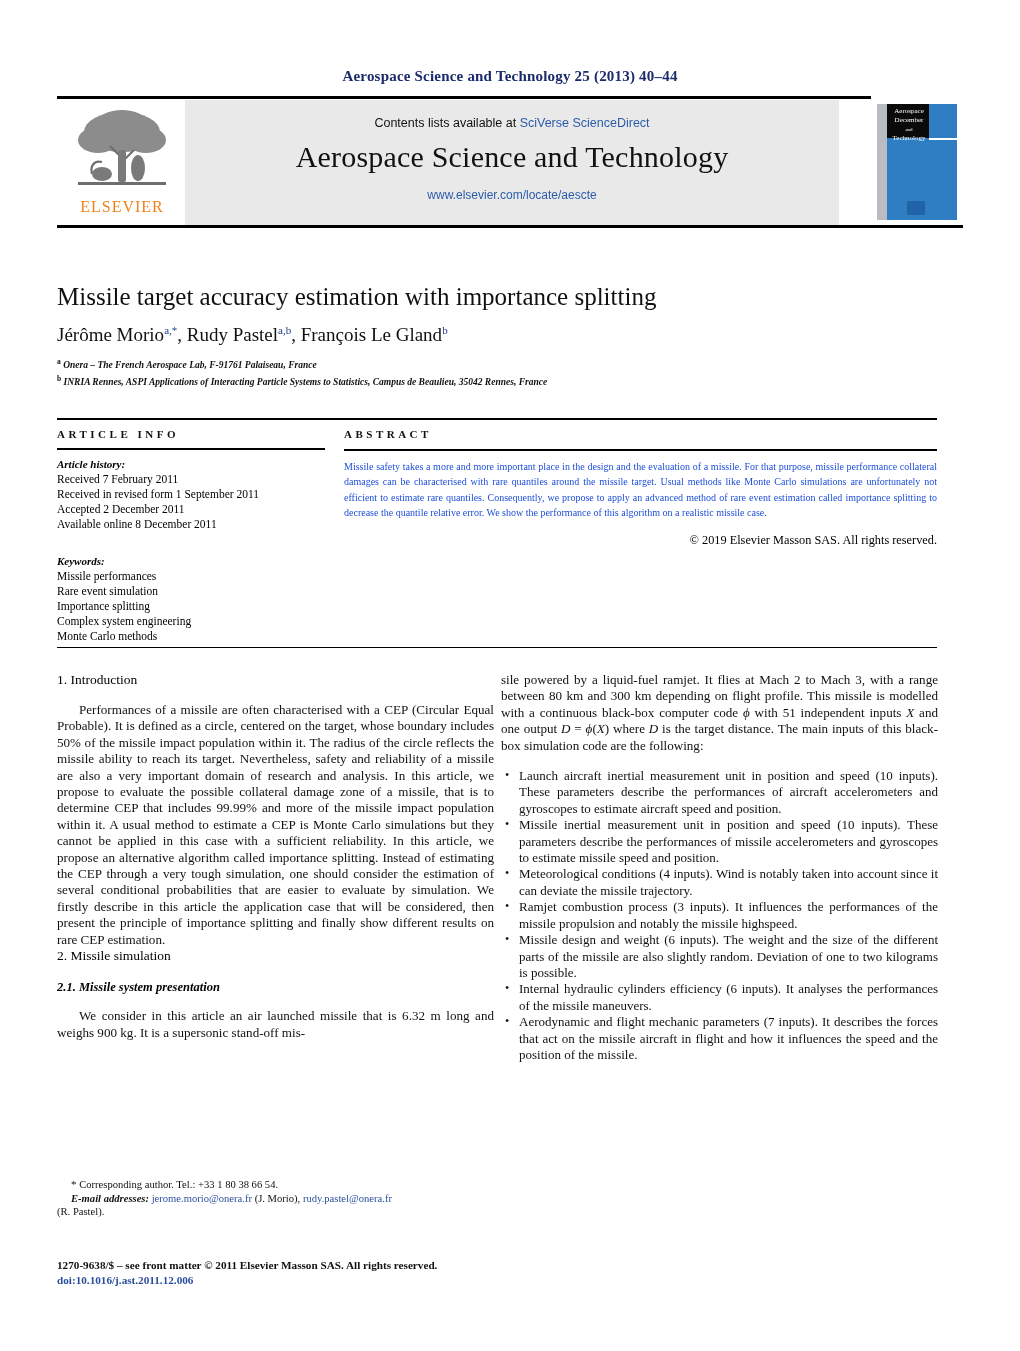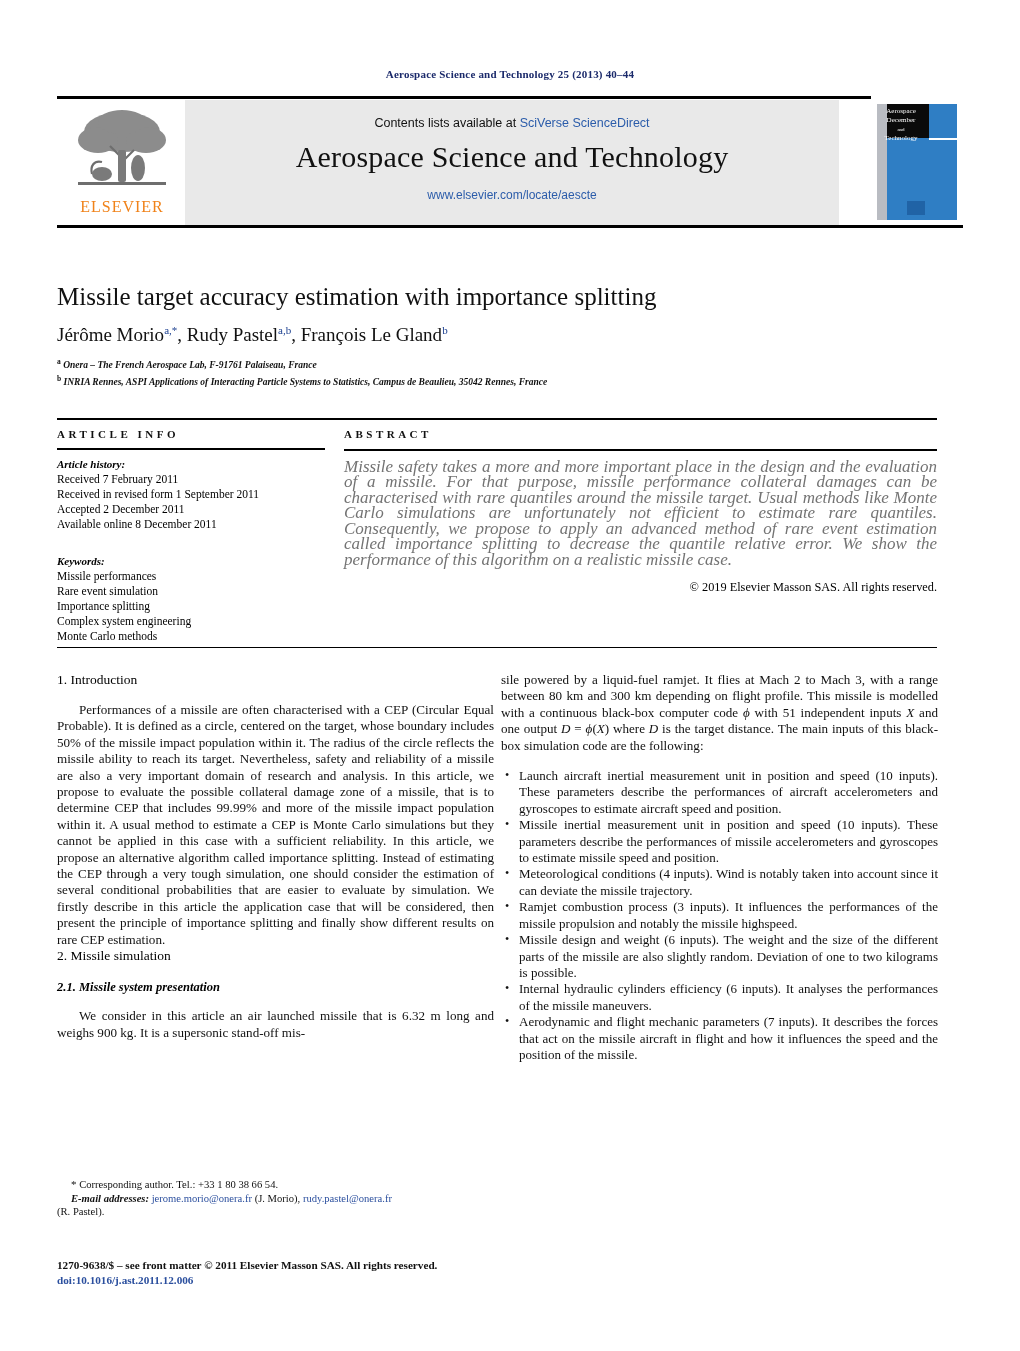--- a/index.html
+++ b/index.html
@@ -22,21 +22,21 @@
     height: 1351px;
   }
 
   
   .runninghead {
     position: absolute;
     left: 0; top: 68px;
     width: 1020px;
     text-align: center;
     font-family: "Liberation Serif", serif;
-    font-size: 11px;
+    font-size: 15px;
     font-weight: bold;
     color: #1b2a6b;
     letter-spacing: 0.2px;
   }
 
   
   .masthead {
     position: absolute;
     left: 57px; top: 96px;
     width: 906px;
@@ -133,21 +133,21 @@
   }
   .cover-black {
     position: absolute;
     left: 10px; top: 0px;
     width: 42px;
     height: 34px;
     background: #0a0a0a;
   }
   .cover-title {
     position: absolute;
-    left: 4px; top: 3px;
+    left: 12px; top: 3px;
     width: 40px;
     color: #ffffff;
     font-family: "Liberation Serif", serif;
     font-size: 7px;
     line-height: 9px;
     text-align: center;
   }
   .cover-title .small { font-size: 5px; }
   .cover-rule {
     position: absolute;
@@ -263,25 +263,24 @@
     line-height: 15px;
   }
   .hist-line, .kw-line {
     font-family: "Liberation Serif", serif;
     font-size: 11.5px;
     line-height: 15px;
   }
   .kw-block { margin-top: 22px; }
   .abs-text {
     font-family: "Liberation Serif", serif;
-    font-size: 17px;
+    font-size: 10px;
     line-height: 15.6px;
     text-align: justify;
-    color: #737373;
-    font-style: italic;
+    color: #1d4ed8;
   }
   .abs-copy {
     margin-top: 12px;
     text-align: right;
     font-family: "Liberation Serif", serif;
     font-size: 12.3px;
   }
 
   
   .body-left {

